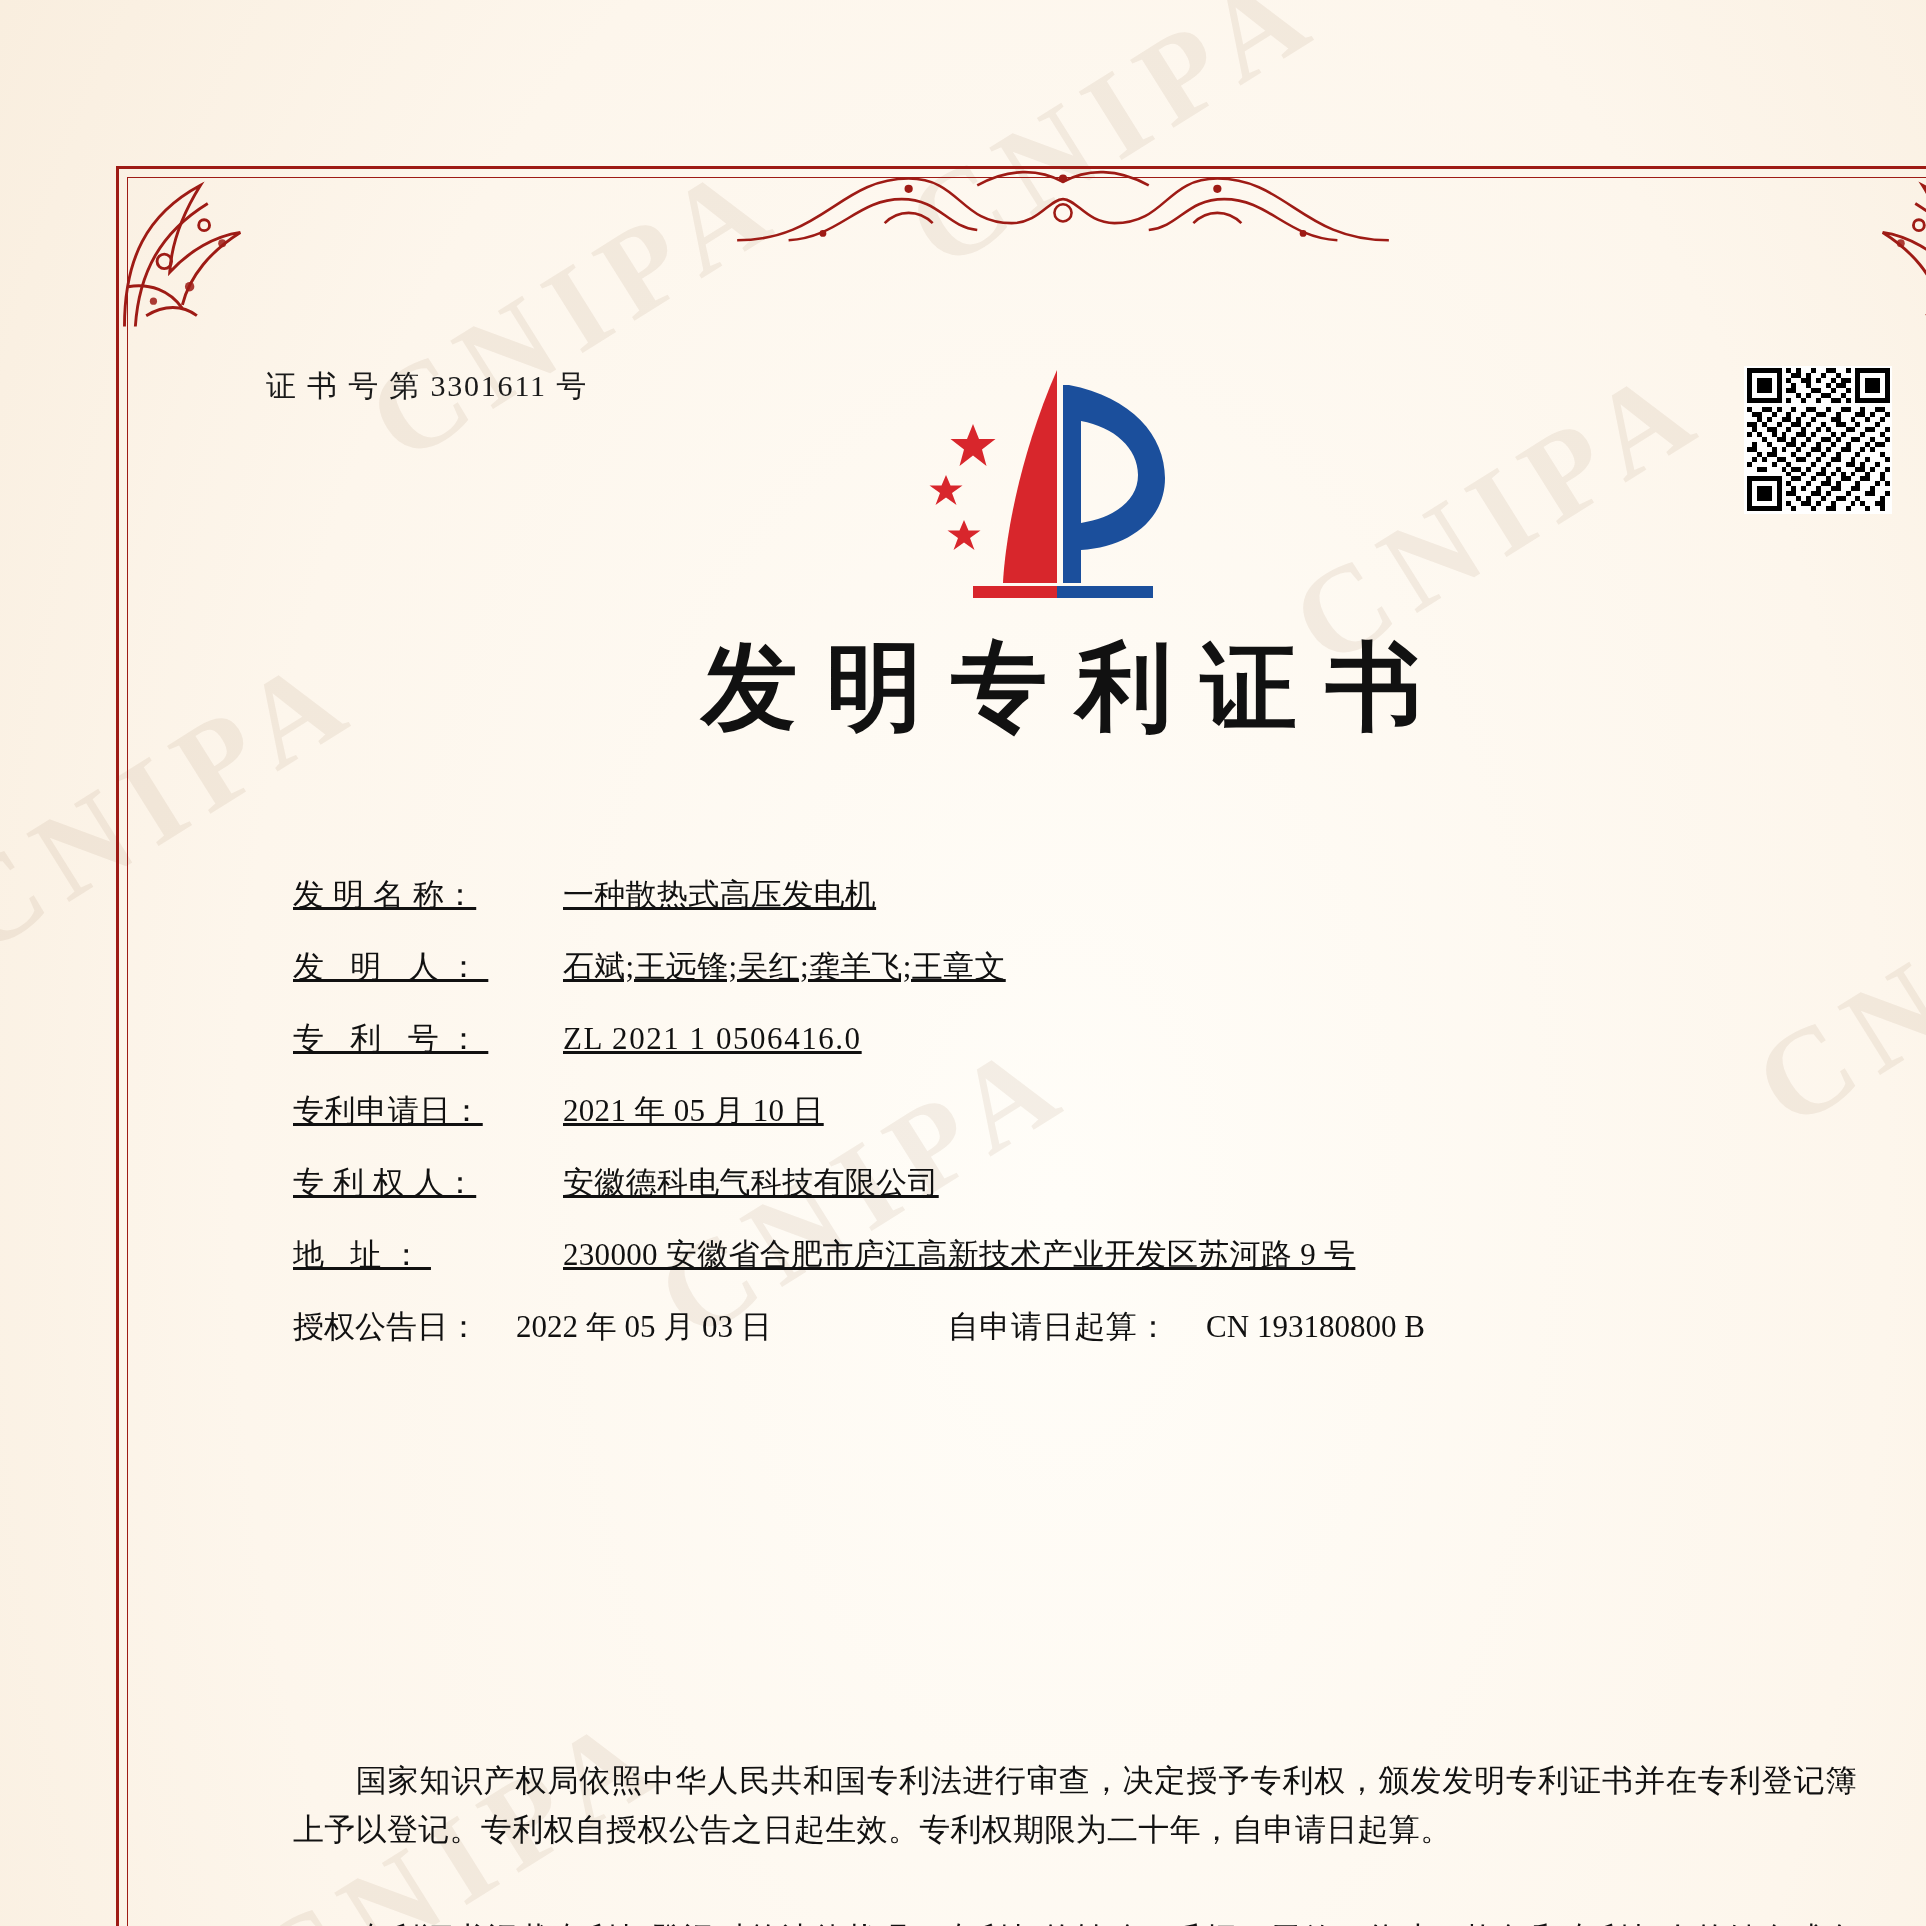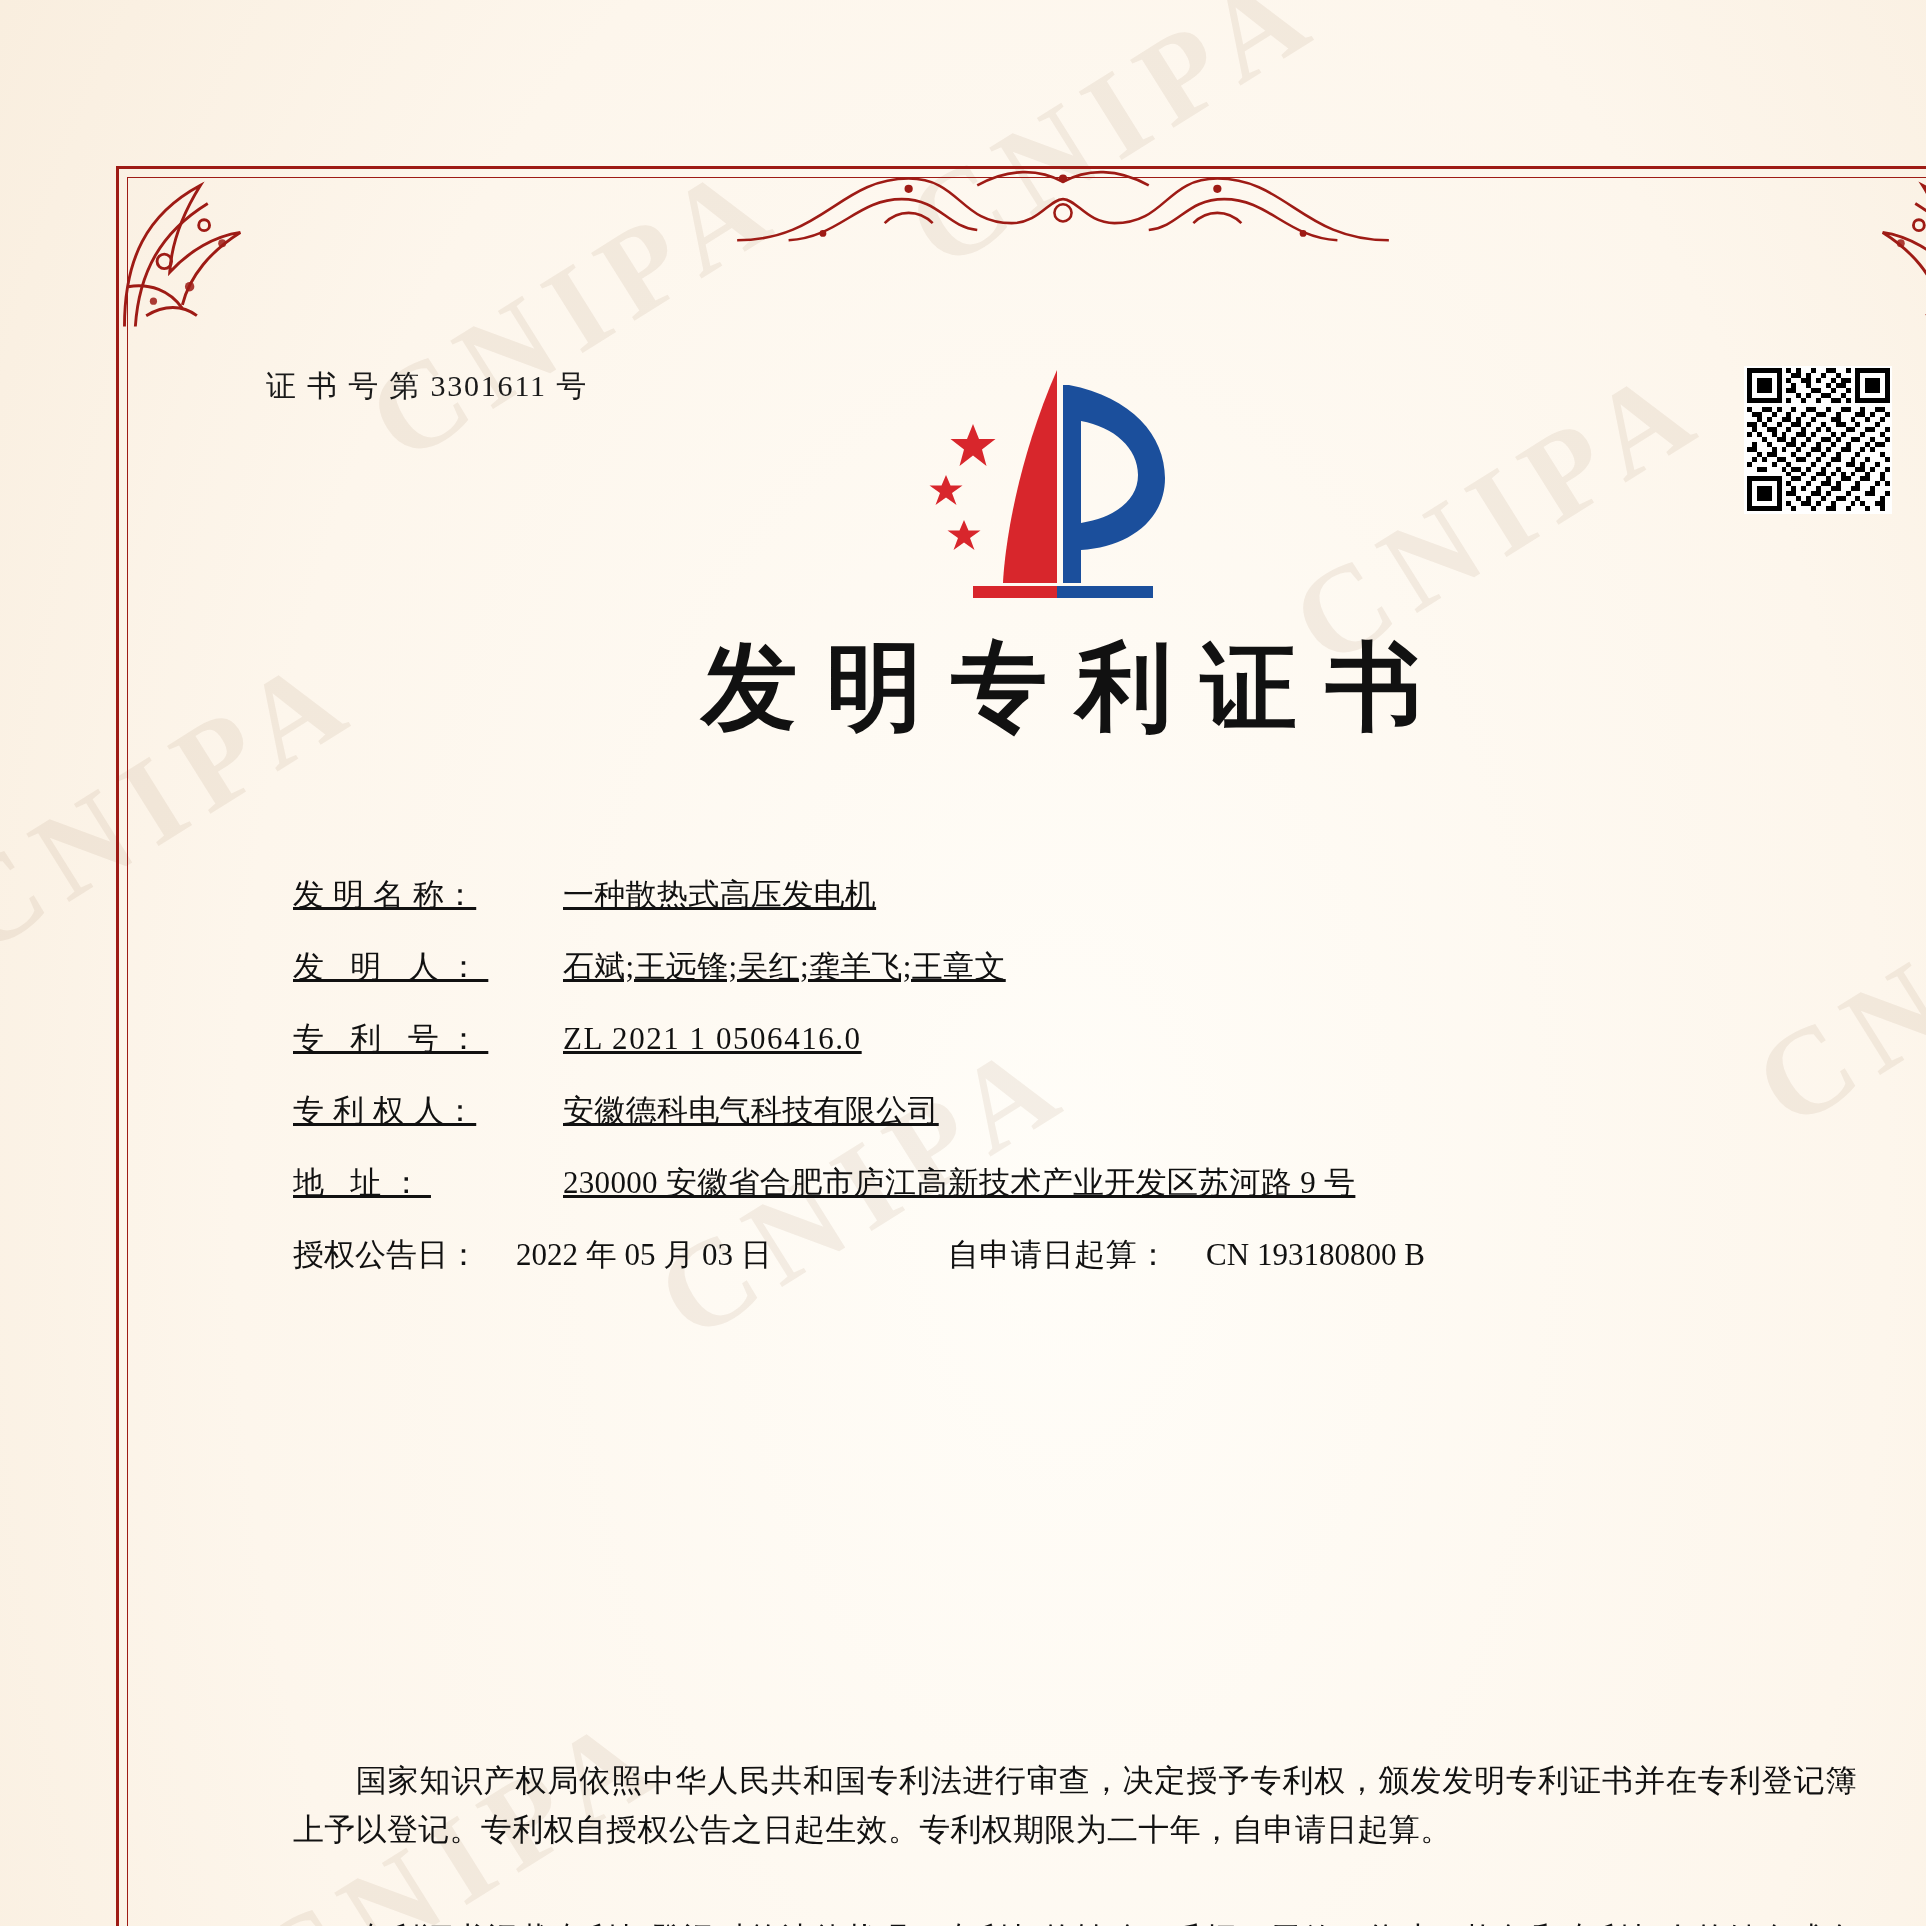--- a/index.html
+++ b/index.html
@@ -496,20 +496,24 @@
     <div class="field-row">
       <span class="field-label lbl-sp-1">发 明 人：</span>
       <span class="field-value">石斌;王远锋;吴红;龚羊飞;王章文</span>
     </div>
 
     <div class="field-row">
       <span class="field-label lbl-sp-1">专 利 号：</span>
       <span class="field-value mono-sp">ZL 2021 1 0506416.0</span>
     </div>
 
+    <div class="field-row">
+      <span class="field-label">专利申请日：</span>
+      <span class="field-value">2021 年 05 月 10 日</span>
+    </div>
 
     <div class="field-row">
       <span class="field-label">专 利 权 人：</span>
       <span class="field-value">安徽德科电气科技有限公司</span>
     </div>
 
     <div class="field-row">
       <span class="field-label lbl-sp-1">地 址：</span>
       <span class="field-value">230000 安徽省合肥市庐江高新技术产业开发区苏河路 9 号</span>
     </div>

